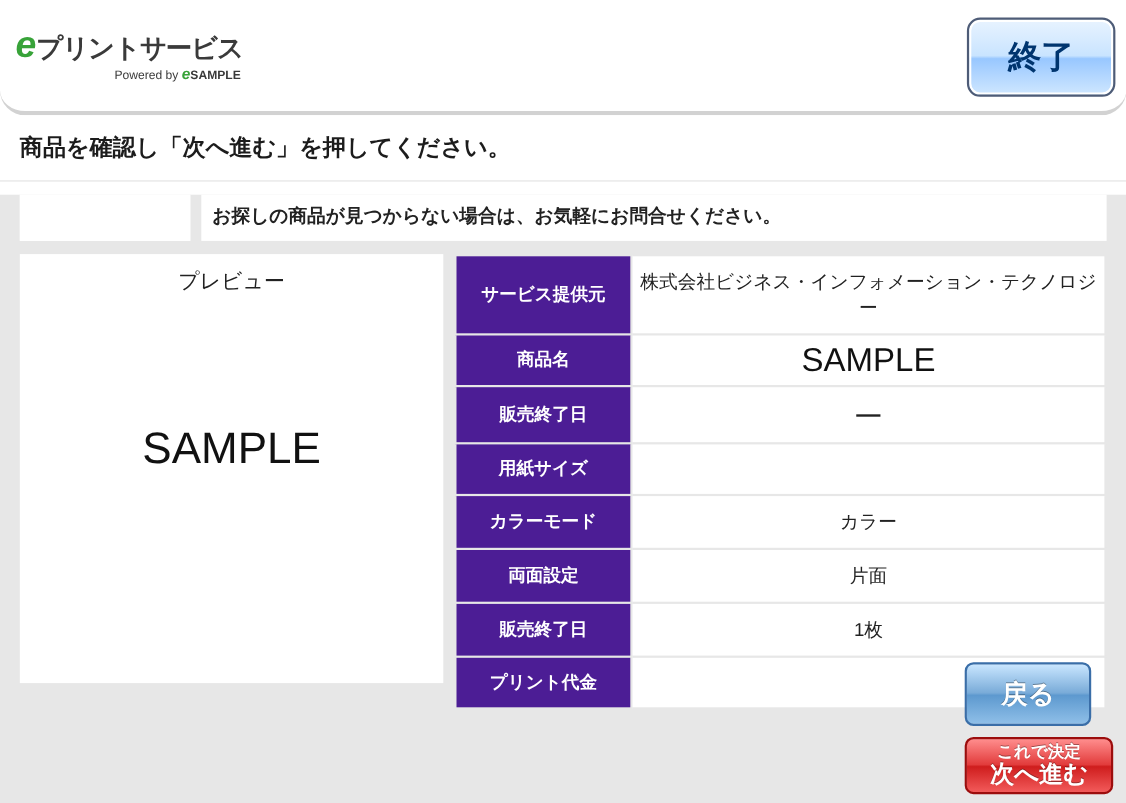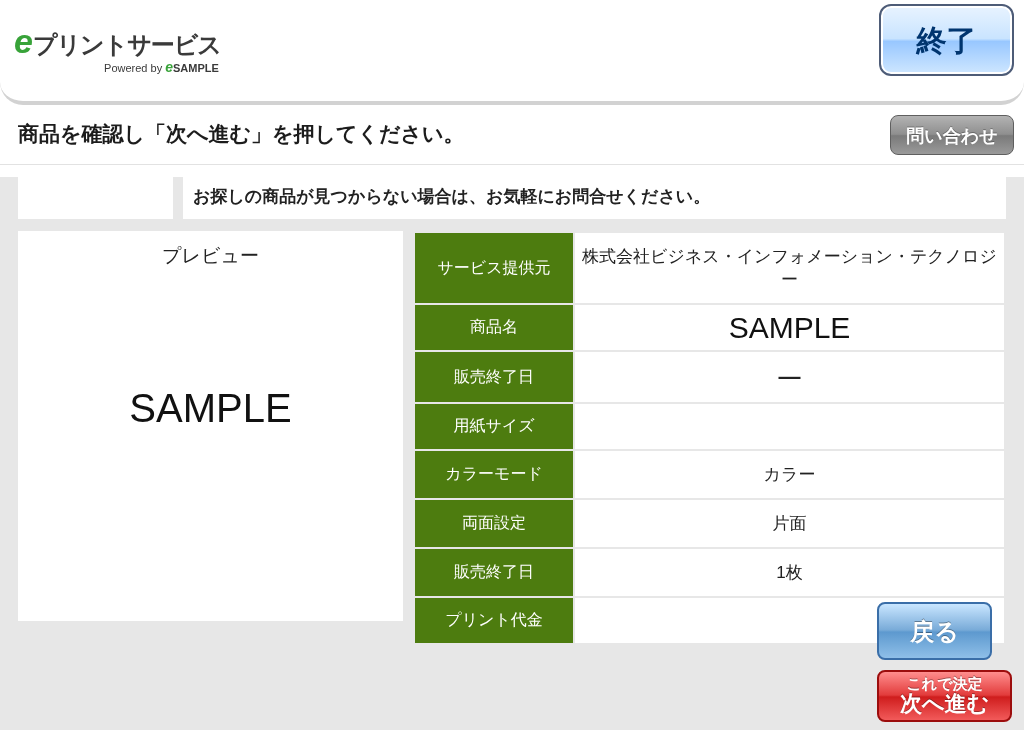--- a/index.html
+++ b/index.html
@@ -40,21 +40,21 @@
       font-size: 11px;
       text-align: right;
       padding-right: 2px;
     }
     .logo .logo-row2 .e2 { font-size: 14px; font-style: italic; font-weight: bold; color: #38a339; }
     .logo .logo-row2 .shinbun { font-weight: bold; color: #3a3a3a; }
 
     .exit-btn {
       position: absolute;
       right: 10px;
-      top: 4px;
+      top: 16px;
       width: 135px;
       height: 72px;
       border-radius: 12px;
       border: 2px solid #4e5c77;
       background: linear-gradient(to bottom, #e8f3ff 0%, #c9e4ff 48%, #98c7ff 52%, #cfe7ff 100%);
       color: #00356f;
       font-size: 30px;
       font-weight: bold;
       text-align: center;
       line-height: 70px;
@@ -159,23 +159,23 @@
     .details-table {
       flex: 1;
     }
     table.details {
       width: 100%;
       border-collapse: collapse;
       table-layout: fixed;
     }
     table.details th {
       width: 160px;
-      background: #4d7c0f;
+      background: #4c1d95;
       color: #ffffff;
-      font-weight: normal;
+      font-weight: bold;
       font-size: 16px;
       text-align: center;
       padding: 12px 6px;
       border: 2px solid #e7e7e7;
     }
     table.details td {
       background: #ffffff;
       color: #222;
       font-size: 17px;
       text-align: center;
@@ -246,21 +246,20 @@
     <span class="logo-row2">
       <span>Powered by</span>
       <span class="e2">e</span><span class="shinbun">SAMPLE</span>
     </span>
   </div>
   <div class="exit-btn">終了</div>
 </div>
 
 <div class="instruct-row">
   <div class="instruct-text">商品を確認し「次へ進む」を押してください。</div>
-  <div class="inquiry-btn">問い合わせ</div>
 </div>
 
 <div class="page-body" style="height:calc(730px - 105px - 60px);">
 
   <div class="helper-strip">
     <div class="helper-left-box"></div>
     <div class="helper-text">お探しの商品が見つからない場合は、お気軽にお問合せください。</div>
   </div>
 
   <div class="content-row">

